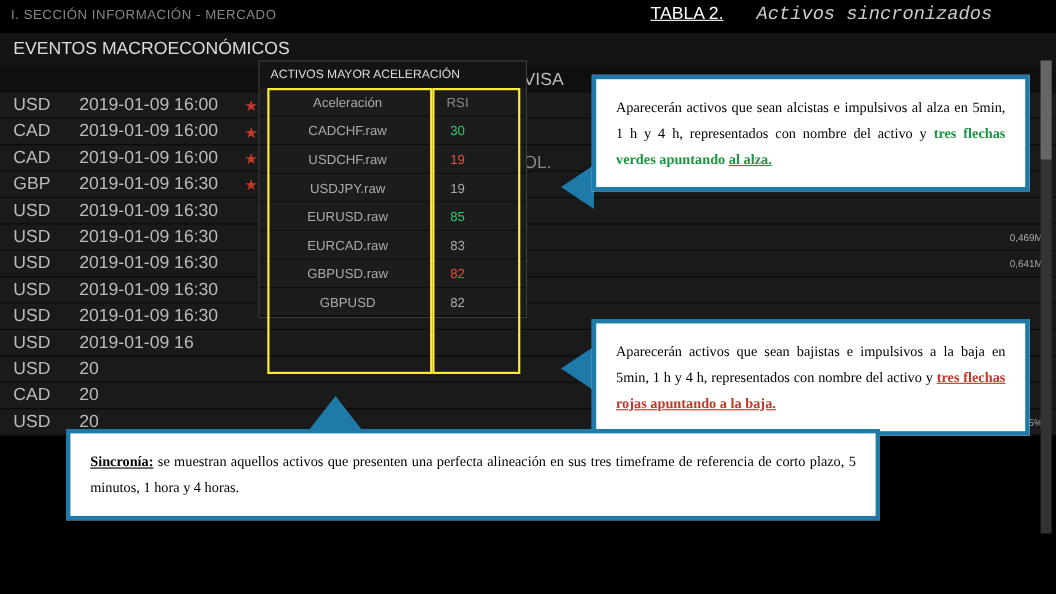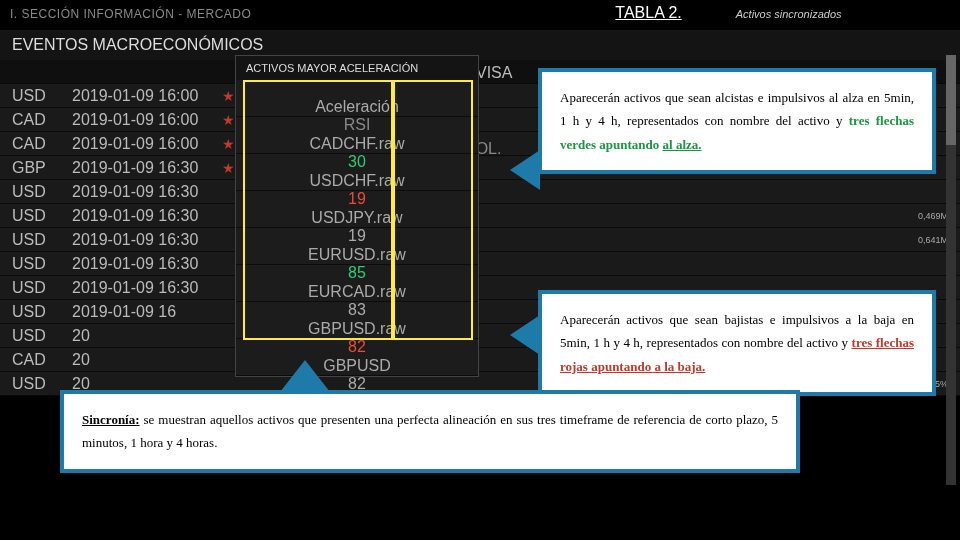--- a/index.html
+++ b/index.html
@@ -1,30 +1,30 @@
 <!DOCTYPE html>
 <html><head>
 <meta charset="utf-8">
 <style>
 * { box-sizing: border-box; margin: 0; padding: 0; }
 body { width: 960px; height: 540px; background: #000; font-family: Arial, sans-serif; overflow: hidden; position: relative; }
-.header { background: #000; color: #fff; padding: 4px 10px; display: flex; align-items: baseline; font-size: 12px; height: 30px; gap: 24px; }
+.header { background: #000; color: #fff; padding: 4px 10px; display: flex; align-items: baseline; font-size: 12px; height: 30px; }
 .header-left { color: #888; font-size: 12px; letter-spacing: 0.5px; }
 .header-mid { margin-left: 340px; color: #fff; font-size: 16px; text-decoration: underline; }
-.header-right { margin-left: 30px; color: #ccc; font-size: 11px; font-style: italic; }
+.header-right { margin-left: 30px; color: #ccc; font-size: 17px; font-style: italic; font-family: Liberation Mono, monospace; }
 .panel-title { background: #141414; color: #ddd; font-size: 16px; padding: 6px 12px; }
 .data-row { display: flex; padding: 4px 12px; gap: 20px; background: #1a1a1a; border-bottom: 1px solid #0a0a0a; height: 24px; align-items: center; }
 .col-div { width: 40px; color: #bbb; }
 .col-date { width: 130px; color: #bbb; }
 .col-star { width: 15px; color: #c0392b; font-size: 14px; }
 .col-vol { width: 30px; color: #888; }
 .col-end { margin-left: auto; color: #aaa; font-size: 9px; }
 .accel-box { position: absolute; left: 235px; top: 55px; width: 244px; background: #1a1a1a; border: 1px solid #444; z-index: 5; }
 .accel-title { background: #141414; color: #ddd; font-size: 11px; padding: 6px 10px; }
-.accel-row { display: flex; padding: 18px 10px; font-size: 16px; background: #1c1c1c; border-bottom: 1px solid #0c0c0c; height: 26px; align-items: center; flex-direction: column; }
+.accel-row { display: flex; padding: 5px 10px; font-size: 12px; background: #1c1c1c; border-bottom: 1px solid #0c0c0c; height: 26px; align-items: center; }
 .accel-name { width: 140px; text-align: center; color: #aaa; }
 .accel-rsi { width: 60px; text-align: center; }
 .accel-header { color: #888; }
 .yellow-box { border: 2px solid #ffeb3b; position: absolute; z-index: 6; pointer-events: none; }
 .callout { position: absolute; background: #ffffff; border: 4px solid #1e7aa8; padding: 14px 18px; font-size: 13px; font-family: Georgia, serif; line-height: 1.8; z-index: 10; text-align: justify; }
 .callout-arrow { position: absolute; width: 0; height: 0; border-style: solid; z-index: 9; }
 .green-text { color: #1a9641; font-weight: bold; }
 .red-text-u { color: #c0392b; font-weight: bold; text-decoration: underline; }
 .bold { font-weight: bold; }
 .underline { text-decoration: underline; }

